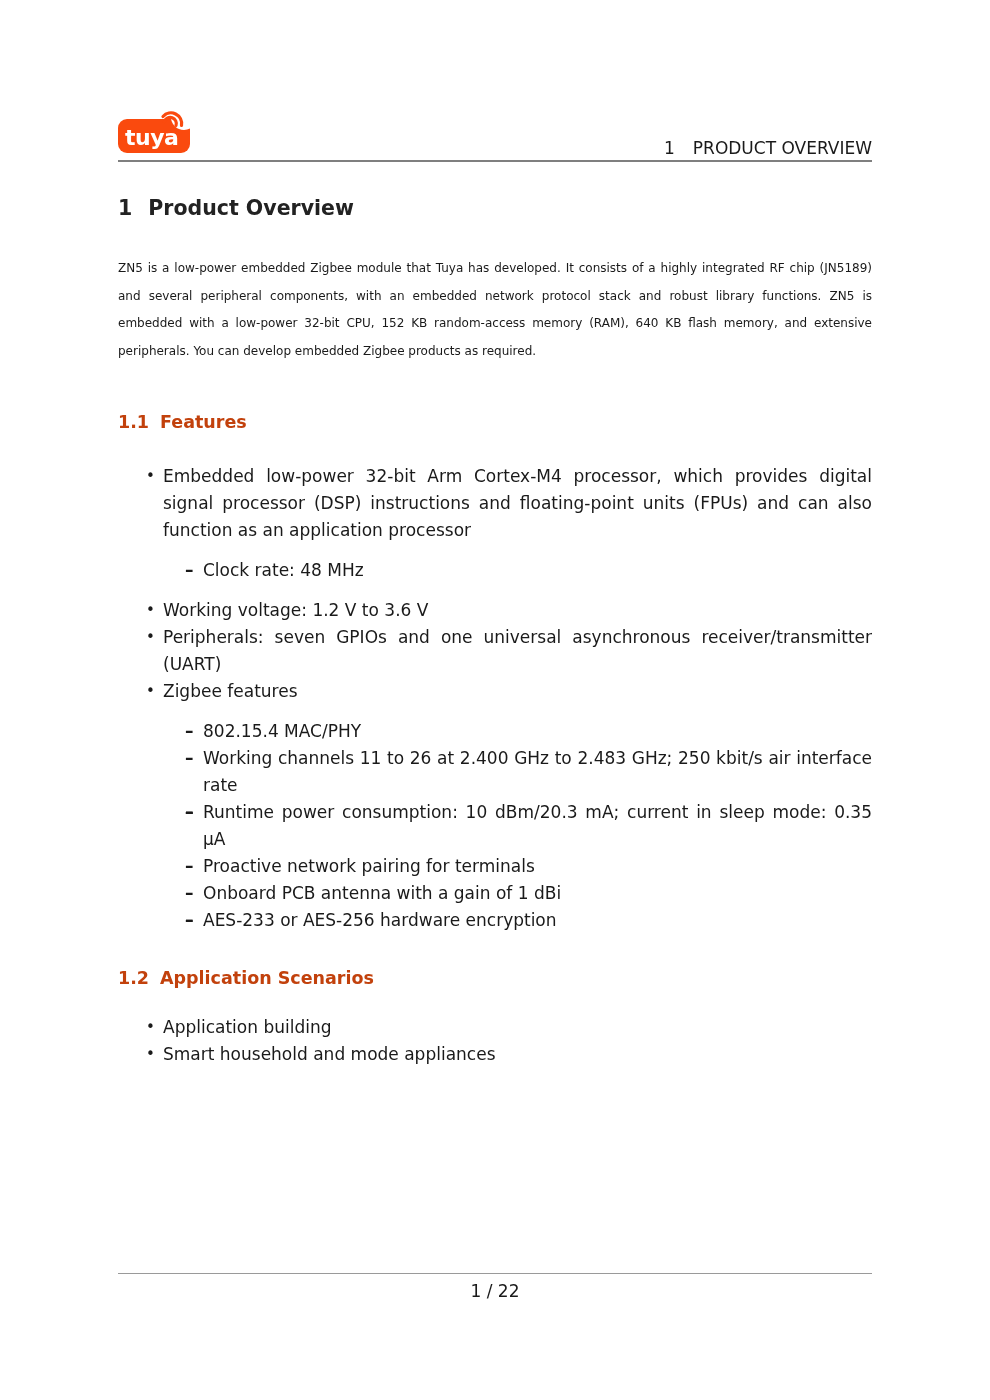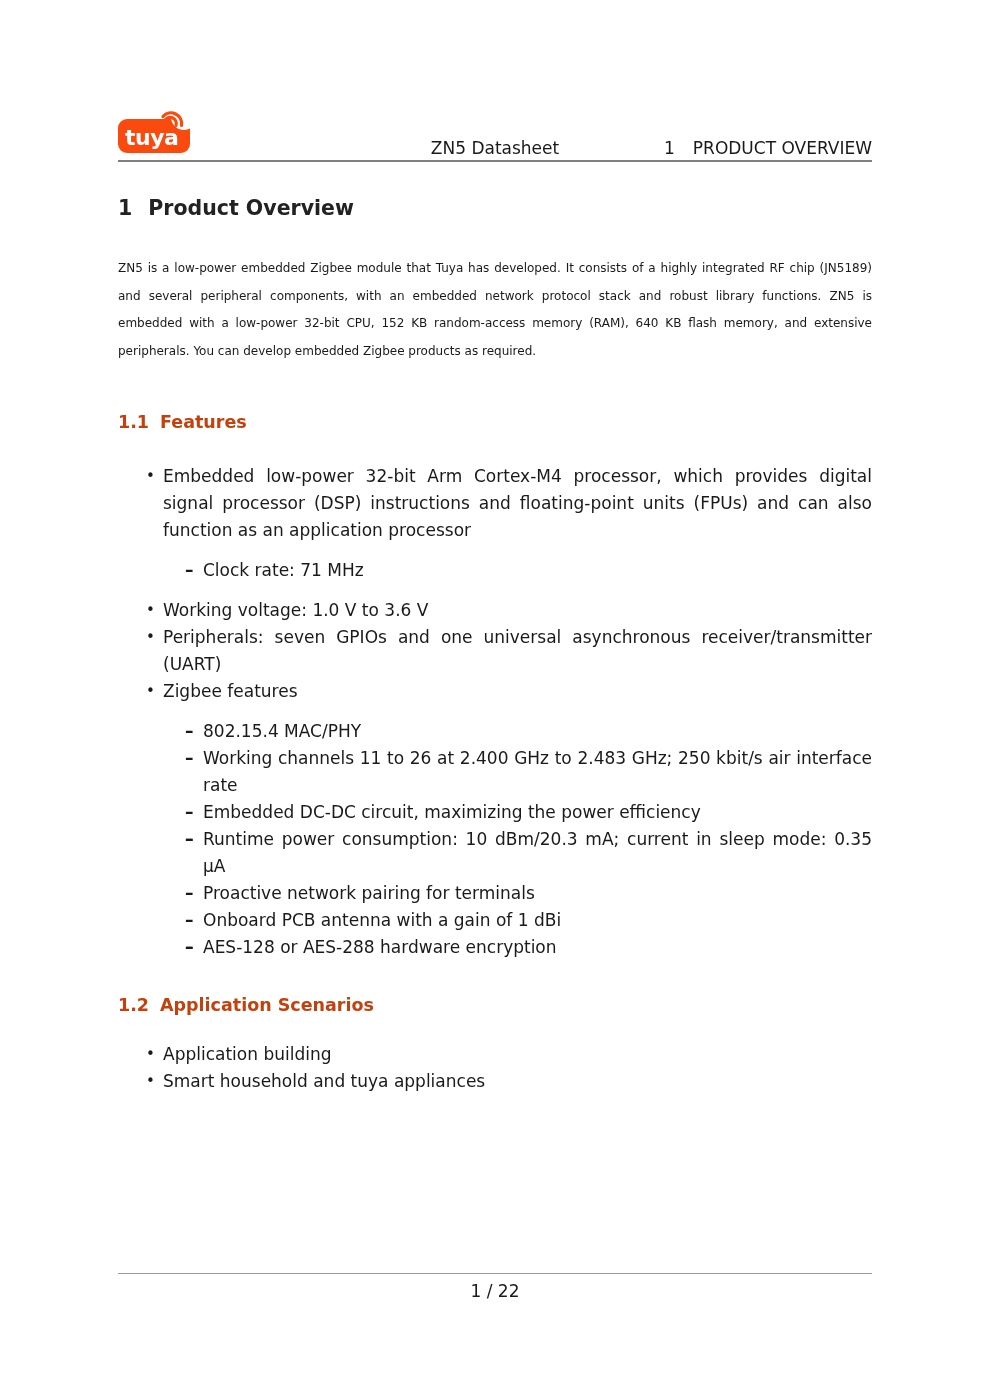--- a/index.html
+++ b/index.html
@@ -82,21 +82,20 @@
       <rect x="0" y="9" width="72" height="34" rx="9" fill="#FA4A0E"></rect>
       <circle cx="66" cy="7" r="13" fill="#ffffff"></circle>
       <g stroke="#FA4A0E" fill="none" stroke-linecap="round" stroke-width="3.2">
         <path d="M 46.5,11.5 A 6,6 0 0 1 58,15.5"></path>
         <path d="M 45,6.5 A 10.7,10.7 0 0 1 63.5,15.5"></path>
       </g>
       <text x="7" y="35" font-family="DejaVu Sans, sans-serif" font-weight="bold" font-size="22" letter-spacing="-0.5" fill="#ffffff">tuya</text>
     </svg>
   </div>
 
-  <div class="doc-title">ZN5 Datasheet</div>
 
   <div class="chapter-ref">
     <span class="num">1</span><span>PRODUCT OVERVIEW</span>
   </div>
 
   <div class="header-rule"></div>
 
   <main>
 
     <h1>
@@ -110,28 +109,28 @@
     </h2>
 
     <ul class="l1">
 
       <li>
         <span class="marker">•</span>
         <span>Embedded low-power 32-bit Arm Cortex-M4 processor, which provides digital signal processor (DSP) instructions and floating-point units (FPUs) and can also function as an application processor</span>
         <ul class="l2">
           <li>
             <span class="marker">–</span>
-            <span>Clock rate: 71 MHz</span>
+            <span>Clock rate: 48 MHz</span>
           </li>
         </ul>
       </li>
 
       <li>
         <span class="marker">•</span>
-        <span>Working voltage: 1.0 V to 3.6 V</span>
+        <span>Working voltage: 1.2 V to 3.6 V</span>
       </li>
 
       <li>
         <span class="marker">•</span>
         <span>Peripherals: seven GPIOs and one universal asynchronous receiver/transmitter (UART)</span>
       </li>
 
       <li>
         <span class="marker">•</span>
         <span>Zigbee features</span>
@@ -139,21 +138,20 @@
           <li>
             <span class="marker">–</span>
             <span>802.15.4 MAC/PHY</span>
           </li>
           <li>
             <span class="marker">–</span>
             <span>Working channels 11 to 26 at 2.400 GHz to 2.483 GHz; 250 kbit/s air inter­face rate</span>
           </li>
           <li>
             <span class="marker">–</span>
-            <span>Embedded DC-DC circuit, maximizing the power efficiency</span>
           </li>
           <li>
             <span class="marker">–</span>
           </li>
           <li>
             <span class="marker">–</span>
             <span>Runtime power consumption: 10 dBm/20.3 mA; current in sleep mode: 0.35 µA</span>
           </li>
           <li>
             <span class="marker">–</span>
@@ -161,39 +159,39 @@
           </li>
           <li>
             <span class="marker">–</span>
             <span>Onboard PCB antenna with a gain of 1 dBi</span>
           </li>
           <li>
             <span class="marker">–</span>
           </li>
           <li>
             <span class="marker">–</span>
-            <span>AES-128 or AES-288 hardware encryption</span>
+            <span>AES-233 or AES-256 hardware encryption</span>
           </li>
         </ul>
       </li>
 
     </ul>
 
     <h2 class="h2-apps">
       <span class="num">1.2</span><span>Application Scenarios</span>
     </h2>
 
     <ul class="l1 apps">
       <li>
         <span class="marker">•</span>
         <span>Application building</span>
       </li>
       <li>
         <span class="marker">•</span>
-        <span>Smart household and tuya appliances</span>
+        <span>Smart household and mode appliances</span>
       </li>
     </ul>
 
   </main>
 
   <div class="footer-rule"></div>
   <div class="page-number">1 / 22</div>
 
 </div>
 

